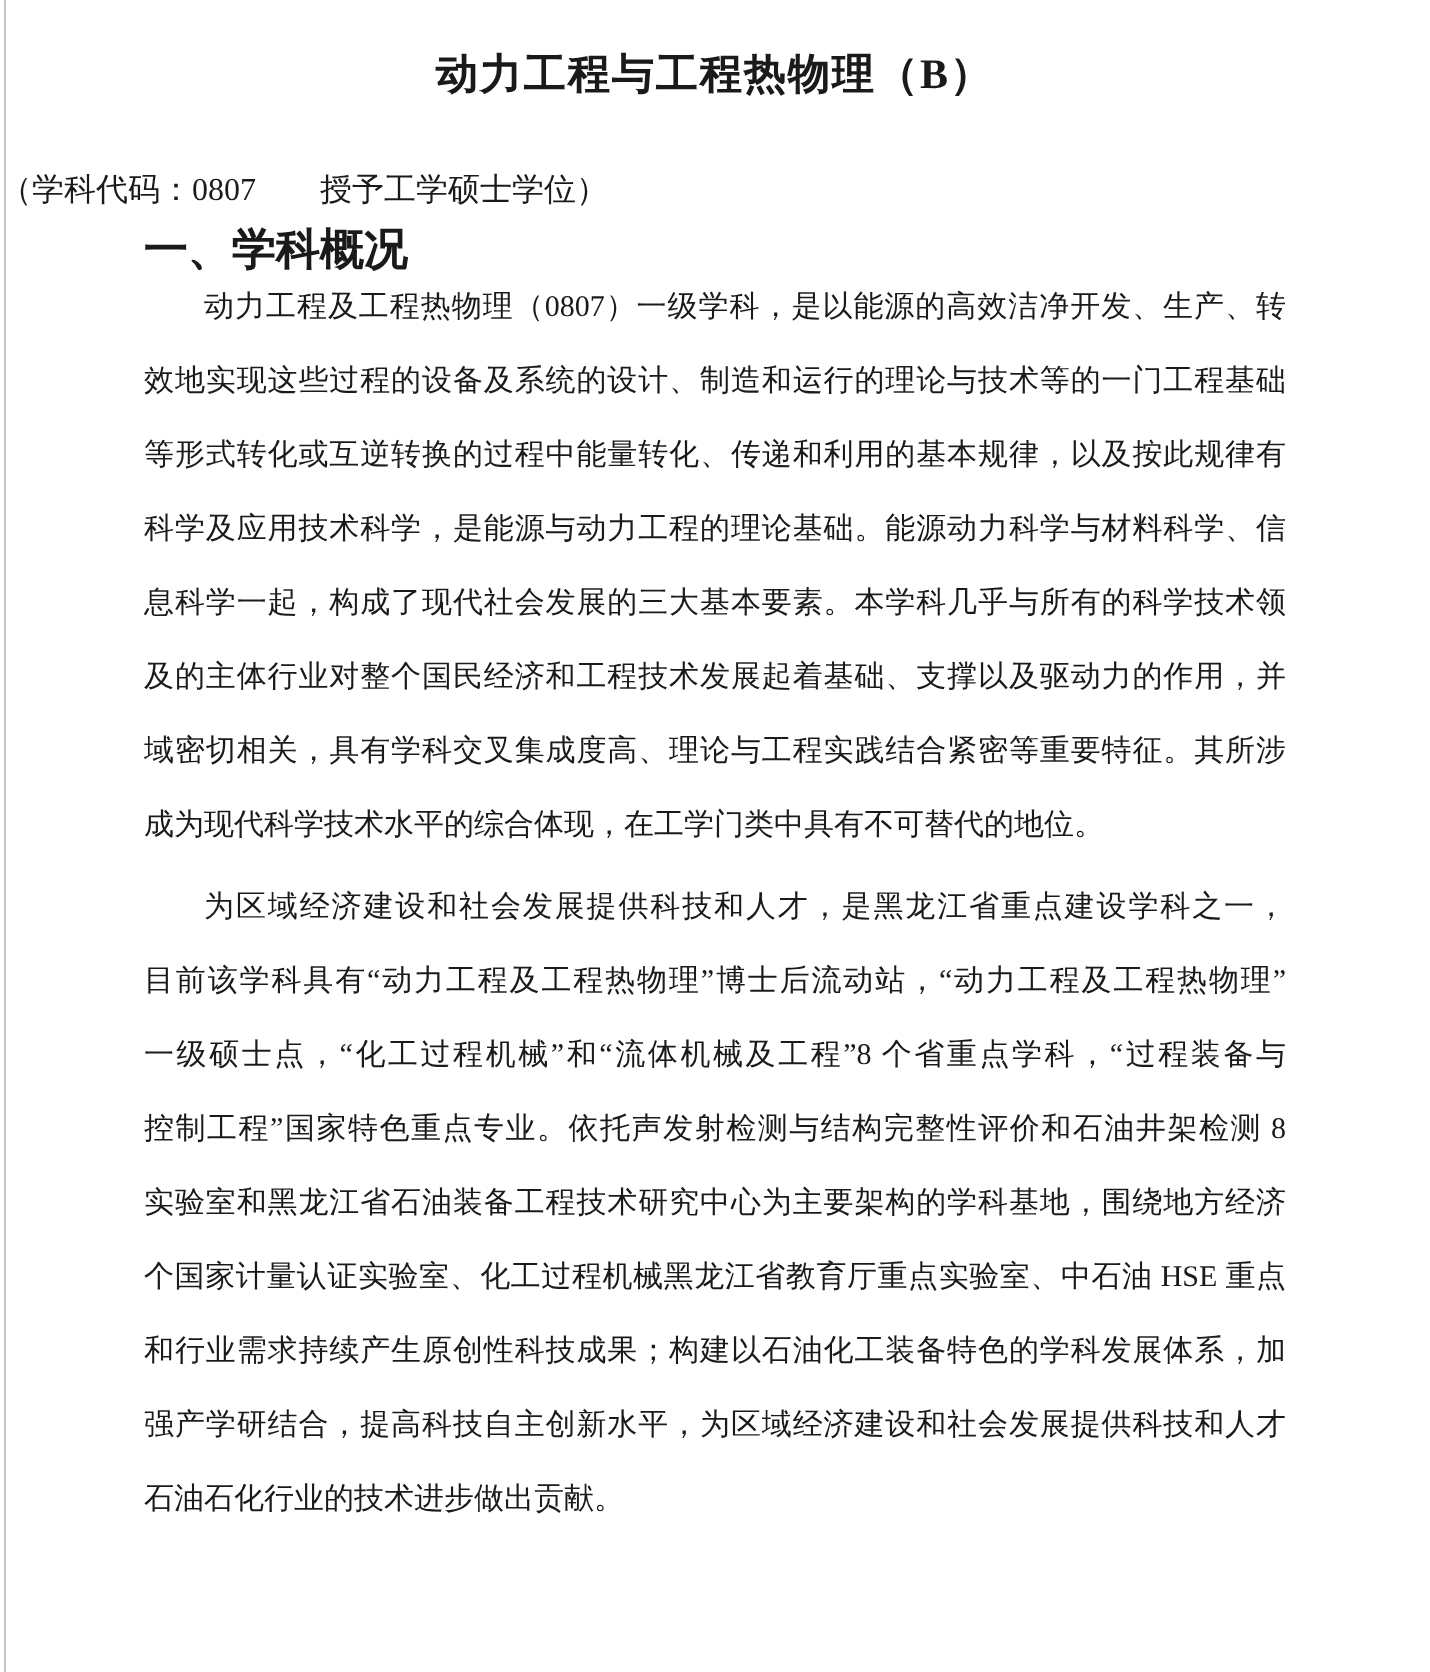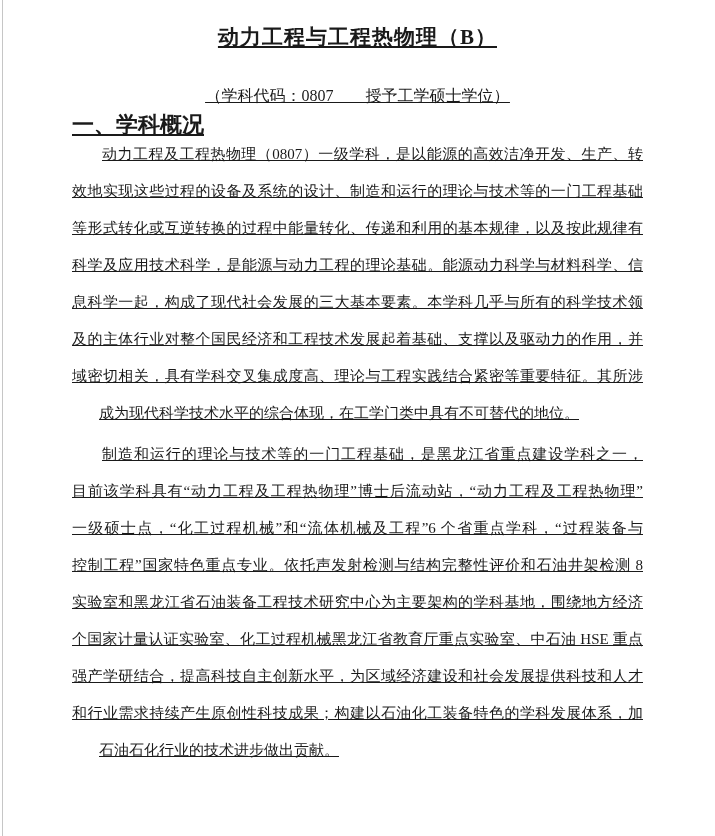--- a/index.html
+++ b/index.html
@@ -1,15 +1,15 @@
 <!DOCTYPE html>
 <html><head>
 <meta charset="utf-8">
 <style>
-  * { margin: 0; padding: 0; box-sizing: border-box; text-decoration: underline; }
+  * { margin: 0; padding: 0; box-sizing: border-box; }
   html, body { background: #ffffff; }
   body {
     font-family: "Liberation Serif", "DejaVu Serif", serif;
     color: #1a1a1a;
   }
   .page {
     position: relative;
     width: 715px;
     height: 836px;
     background: #ffffff;
@@ -26,21 +26,20 @@
   .doc-title {
     margin-top: 24px;
     text-align: center;
     font-size: 21px;
     font-weight: bold;
     letter-spacing: 1px;
     line-height: 27px;
   }
   .doc-subtitle {
     margin-top: 34px;
-    text-align: center;
     font-size: 16px;
     line-height: 21px;
     white-space: pre;
   }
   .section-heading {
     margin: 8px 0 0 72px;
     font-size: 22px;
     font-weight: bold;
     line-height: 22px;
   }
@@ -51,21 +50,21 @@
   .para { width: 571px; }
   .para + .para { margin-top: 4px; }
   .para .line {
     line-height: 37px;
     height: 37px;
     text-align: justify;
     text-align-last: justify;
     white-space: normal;
   }
   .para .line:first-child { text-indent: 30px; }
-  .para .line:last-child { text-align-last: left; margin-left: 27px; }
+  .para .line:last-child { text-align-last: left; }
 </style>
 </head>
 <body>
 
 <div class="page">
   <div class="left-edge-line"></div>
 
   <h1 class="doc-title">动力工程与工程热物理（B）</h1>
 
   <div class="doc-subtitle">（学科代码：0807　　授予工学硕士学位）</div>
@@ -77,24 +76,24 @@
         <div class="line">动力工程及工程热物理（0807）一级学科，是以能源的高效洁净开发、生产、转</div>
         <div class="line">效地实现这些过程的设备及系统的设计、制造和运行的理论与技术等的一门工程基础</div>
         <div class="line">等形式转化或互逆转换的过程中能量转化、传递和利用的基本规律，以及按此规律有</div>
         <div class="line">科学及应用技术科学，是能源与动力工程的理论基础。能源动力科学与材料科学、信</div>
         <div class="line">息科学一起，构成了现代社会发展的三大基本要素。本学科几乎与所有的科学技术领</div>
         <div class="line">及的主体行业对整个国民经济和工程技术发展起着基础、支撑以及驱动力的作用，并</div>
         <div class="line">域密切相关，具有学科交叉集成度高、理论与工程实践结合紧密等重要特征。其所涉</div>
         <div class="line">成为现代科学技术水平的综合体现，在工学门类中具有不可替代的地位。</div>
       </div>
     <div class="para">
-        <div class="line">制造和运行的理论与技术等的一门工程基础，是黑龙江省重点建设学科之一，</div>
+        <div class="line">为区域经济建设和社会发展提供科技和人才，是黑龙江省重点建设学科之一，</div>
         <div class="line">目前该学科具有“动力工程及工程热物理”博士后流动站，“动力工程及工程热物理”</div>
-        <div class="line">一级硕士点，“化工过程机械”和“流体机械及工程”6 个省重点学科，“过程装备与</div>
+        <div class="line">一级硕士点，“化工过程机械”和“流体机械及工程”8 个省重点学科，“过程装备与</div>
         <div class="line">控制工程”国家特色重点专业。依托声发射检测与结构完整性评价和石油井架检测 8</div>
         <div class="line">实验室和黑龙江省石油装备工程技术研究中心为主要架构的学科基地，围绕地方经济</div>
         <div class="line">个国家计量认证实验室、化工过程机械黑龙江省教育厅重点实验室、中石油 HSE 重点</div>
+        <div class="line">和行业需求持续产生原创性科技成果；构建以石油化工装备特色的学科发展体系，加</div>
         <div class="line">强产学研结合，提高科技自主创新水平，为区域经济建设和社会发展提供科技和人才</div>
-        <div class="line">和行业需求持续产生原创性科技成果；构建以石油化工装备特色的学科发展体系，加</div>
         <div class="line">石油石化行业的技术进步做出贡献。</div>
       </div>
   </div>
 </div>
 
 </body></html>

